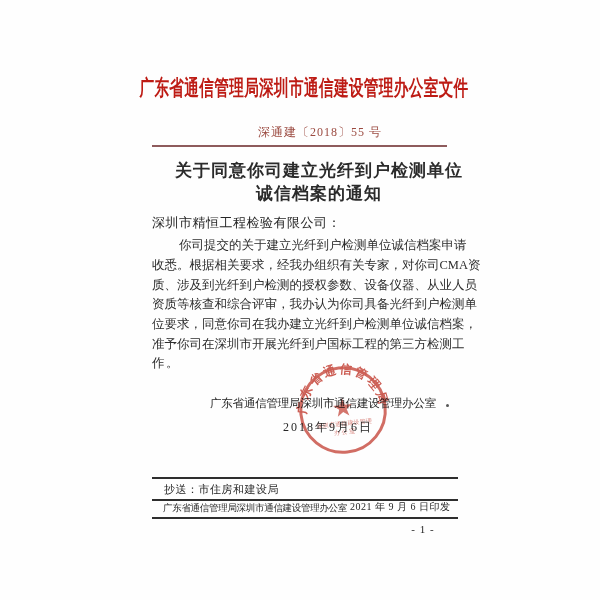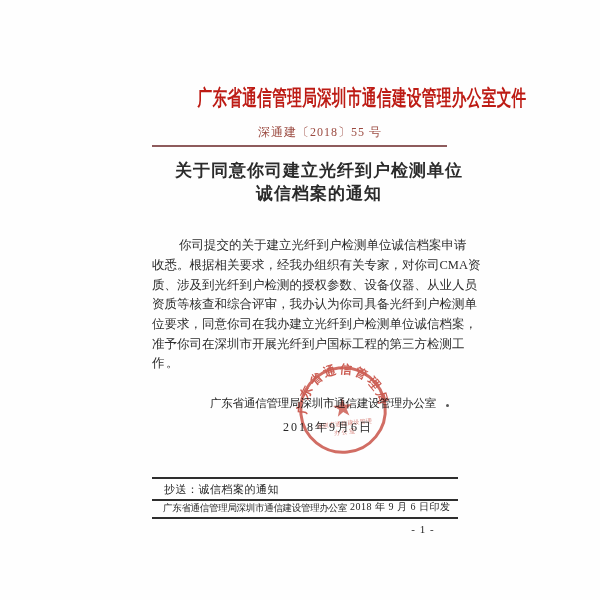--- a/index.html
+++ b/index.html
@@ -1,18 +1,18 @@
 <!DOCTYPE html>
 <html><head>
 <meta charset="utf-8">
 <style>
   html,body{margin:0;padding:0;width:600px;height:600px;background:#ffffff;overflow:hidden;}
   .page{position:absolute;inset:0;background:#fefefe;font-family:"Liberation Serif",serif;color:#262626;}
 
-  .header{left:0;right:0;top:75;text-align:right;margin-top:10px;}
+  .header{left:0;right:0;top:75;text-align:center;}
   .header{position:absolute;top:75px;}
   .header-inner{display:inline-block;font-size:21.5px;line-height:27px;font-weight:bold;
     color:#bd1b14;white-space:nowrap;transform:translateX(4px) scaleX(0.68);transform-origin:center;
     letter-spacing:0.5px;}
 
   .docnum{position:absolute;left:0;right:0;top:125px;text-align:center;font-size:12px;
     line-height:14px;color:#9b4a40;transform:translateX(20px);letter-spacing:1px;}
 
   .red-rule{position:absolute;left:152px;top:145px;width:295px;height:2px;background:#8e5b5c;}
 
@@ -62,20 +62,21 @@
 
   <div class="docnum">深通建〔2018〕55 号</div>
 
   <div class="red-rule"></div>
 
   <div class="doc-title">
     <div>关于同意你司建立光纤到户检测单位</div>
     <div>诚信档案的通知</div>
   </div>
 
+  <div class="salutation">深圳市精恒工程检验有限公司：</div>
 
   <div class="body-block">
     <div class="jline jline-first">
         <span>你</span>
         <span>司</span>
         <span>提</span>
         <span>交</span>
         <span>的</span>
         <span>关</span>
         <span>于</span>
@@ -255,21 +256,21 @@
       <polygon points="50,37.5 52.47,44.6 59.99,44.76 53.99,49.3 56.17,56.49 50,52.2 43.83,56.49 46.01,49.3 40.01,44.76 47.53,44.6" opacity="0.85"></polygon>
       <text x="50" y="66.5" text-anchor="middle" font-size="6.3" letter-spacing="0.3" opacity="0.75" font-family="Liberation Serif, serif">深圳市通信建设管理</text>
       <text x="50" y="75.5" text-anchor="middle" font-size="6.5" letter-spacing="1.5" opacity="0.75" font-family="Liberation Serif, serif">办公室</text>
     </g>
   </svg>
 
   <div class="speck"></div>
 
 
   <div class="hr hr1"></div>
-  <div class="cc-line">抄送：诚信档案的通知</div>
+  <div class="cc-line">抄送：市住房和建设局</div>
   <div class="hr hr2"></div>
   <div class="footer-org">广东省通信管理局深圳市通信建设管理办公室</div>
-  <div class="footer-date">2018 年 9 月 6 日印发</div>
+  <div class="footer-date">2021 年 9 月 6 日印发</div>
   <div class="hr hr3"></div>
 
   <div class="pagenum">- 1 -</div>
 
 </div>
 
 </body></html>

